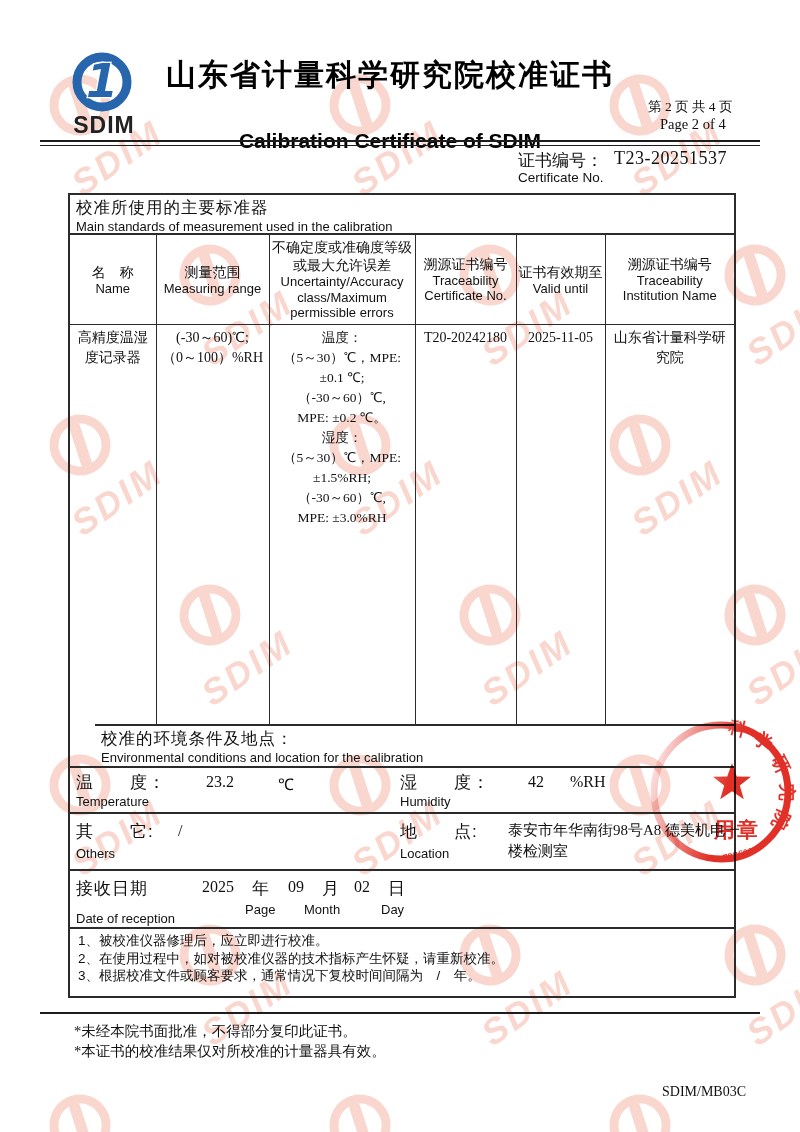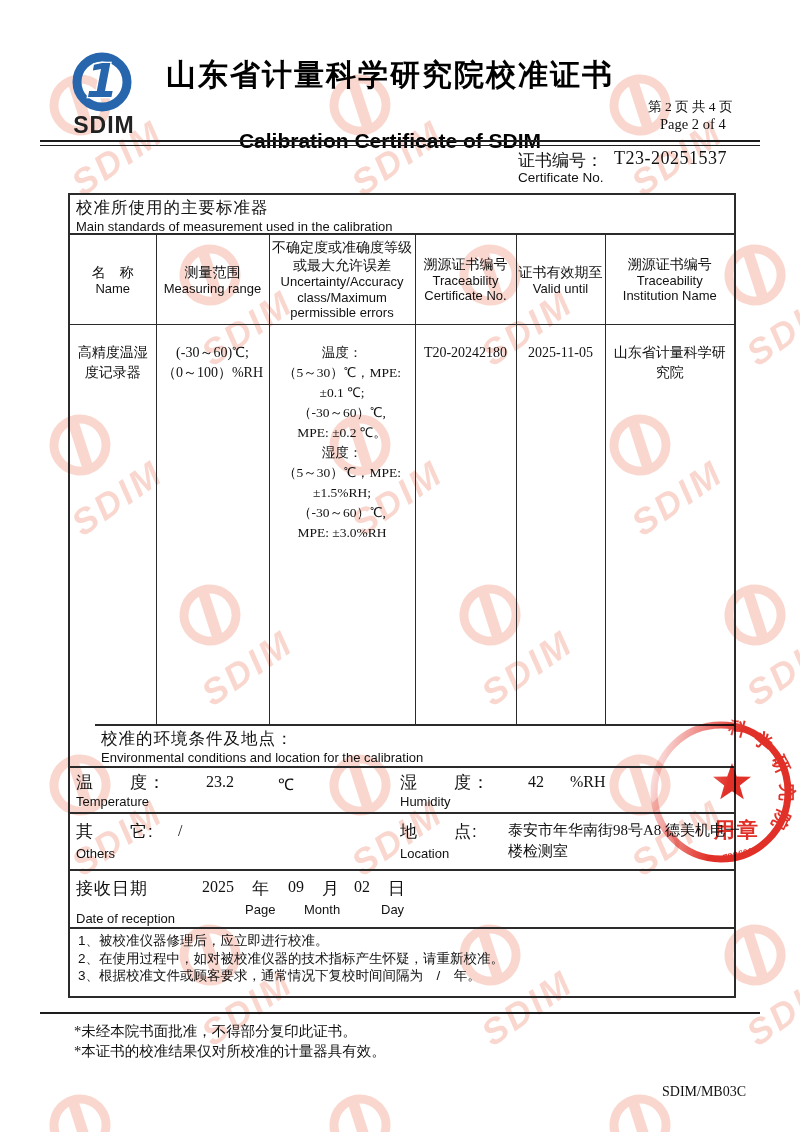--- a/index.html
+++ b/index.html
@@ -57,21 +57,21 @@
   
   #std-table{width:664px;height:491px;border-collapse:collapse;table-layout:fixed;border-top:2px solid #2b2b2b;}
   #std-table td{border-left:1.5px solid #2b2b2b;box-sizing:border-box;padding:0 2px;}
   #std-table td:first-child{border-left:none;}
   #std-table tr.hd td{
     height:90px;text-align:center;vertical-align:middle;
     border-bottom:1.5px solid #2b2b2b;
   }
   .hd .cn{font-size:14px;line-height:18px;}
   .hd .en{font-size:13px;line-height:15.5px;}
-  #std-table tr.bd td{vertical-align:top;text-align:center;padding-top:18px;margin-top:33px;}
+  #std-table tr.bd td{vertical-align:top;text-align:center;padding-top:3px;margin-top:33px;}
   .bd-cn{font-family:"Liberation Serif",serif;font-size:14px;line-height:20px;}
   .bd-val{font-family:"Liberation Serif",serif;font-size:14px;line-height:20px;}
   .mpe div{font-family:"Liberation Serif",serif;font-size:13.5px;line-height:20px;white-space:nowrap;}
   
   #sec-env-title{height:42px;margin-left:25px;}
   #row-temp{height:46px;}
   #row-others{height:57px;}
   #row-recv{height:58px;}
   #sec-remarks{height:69px;padding:3px 8px;}
   .cnlab{font-size:17px;letter-spacing:1px;}

